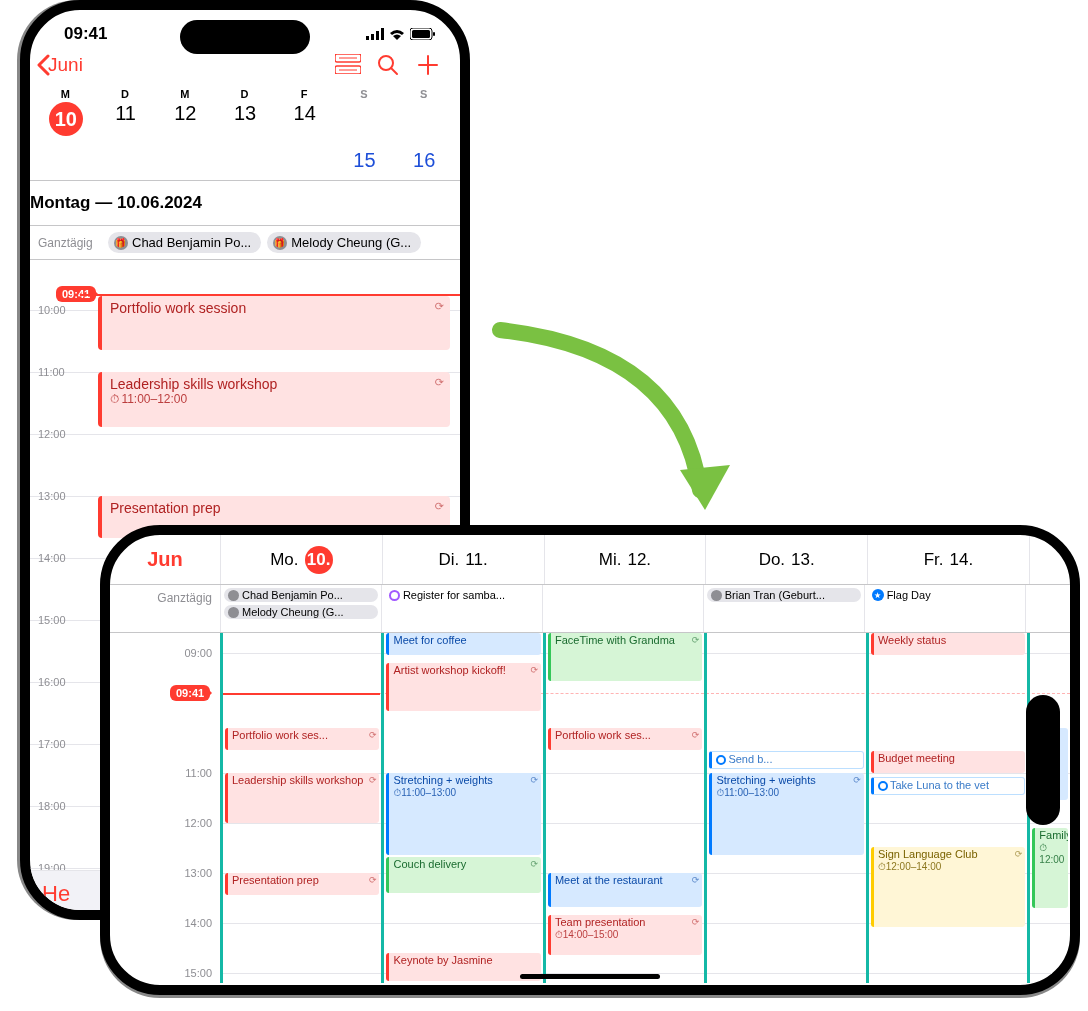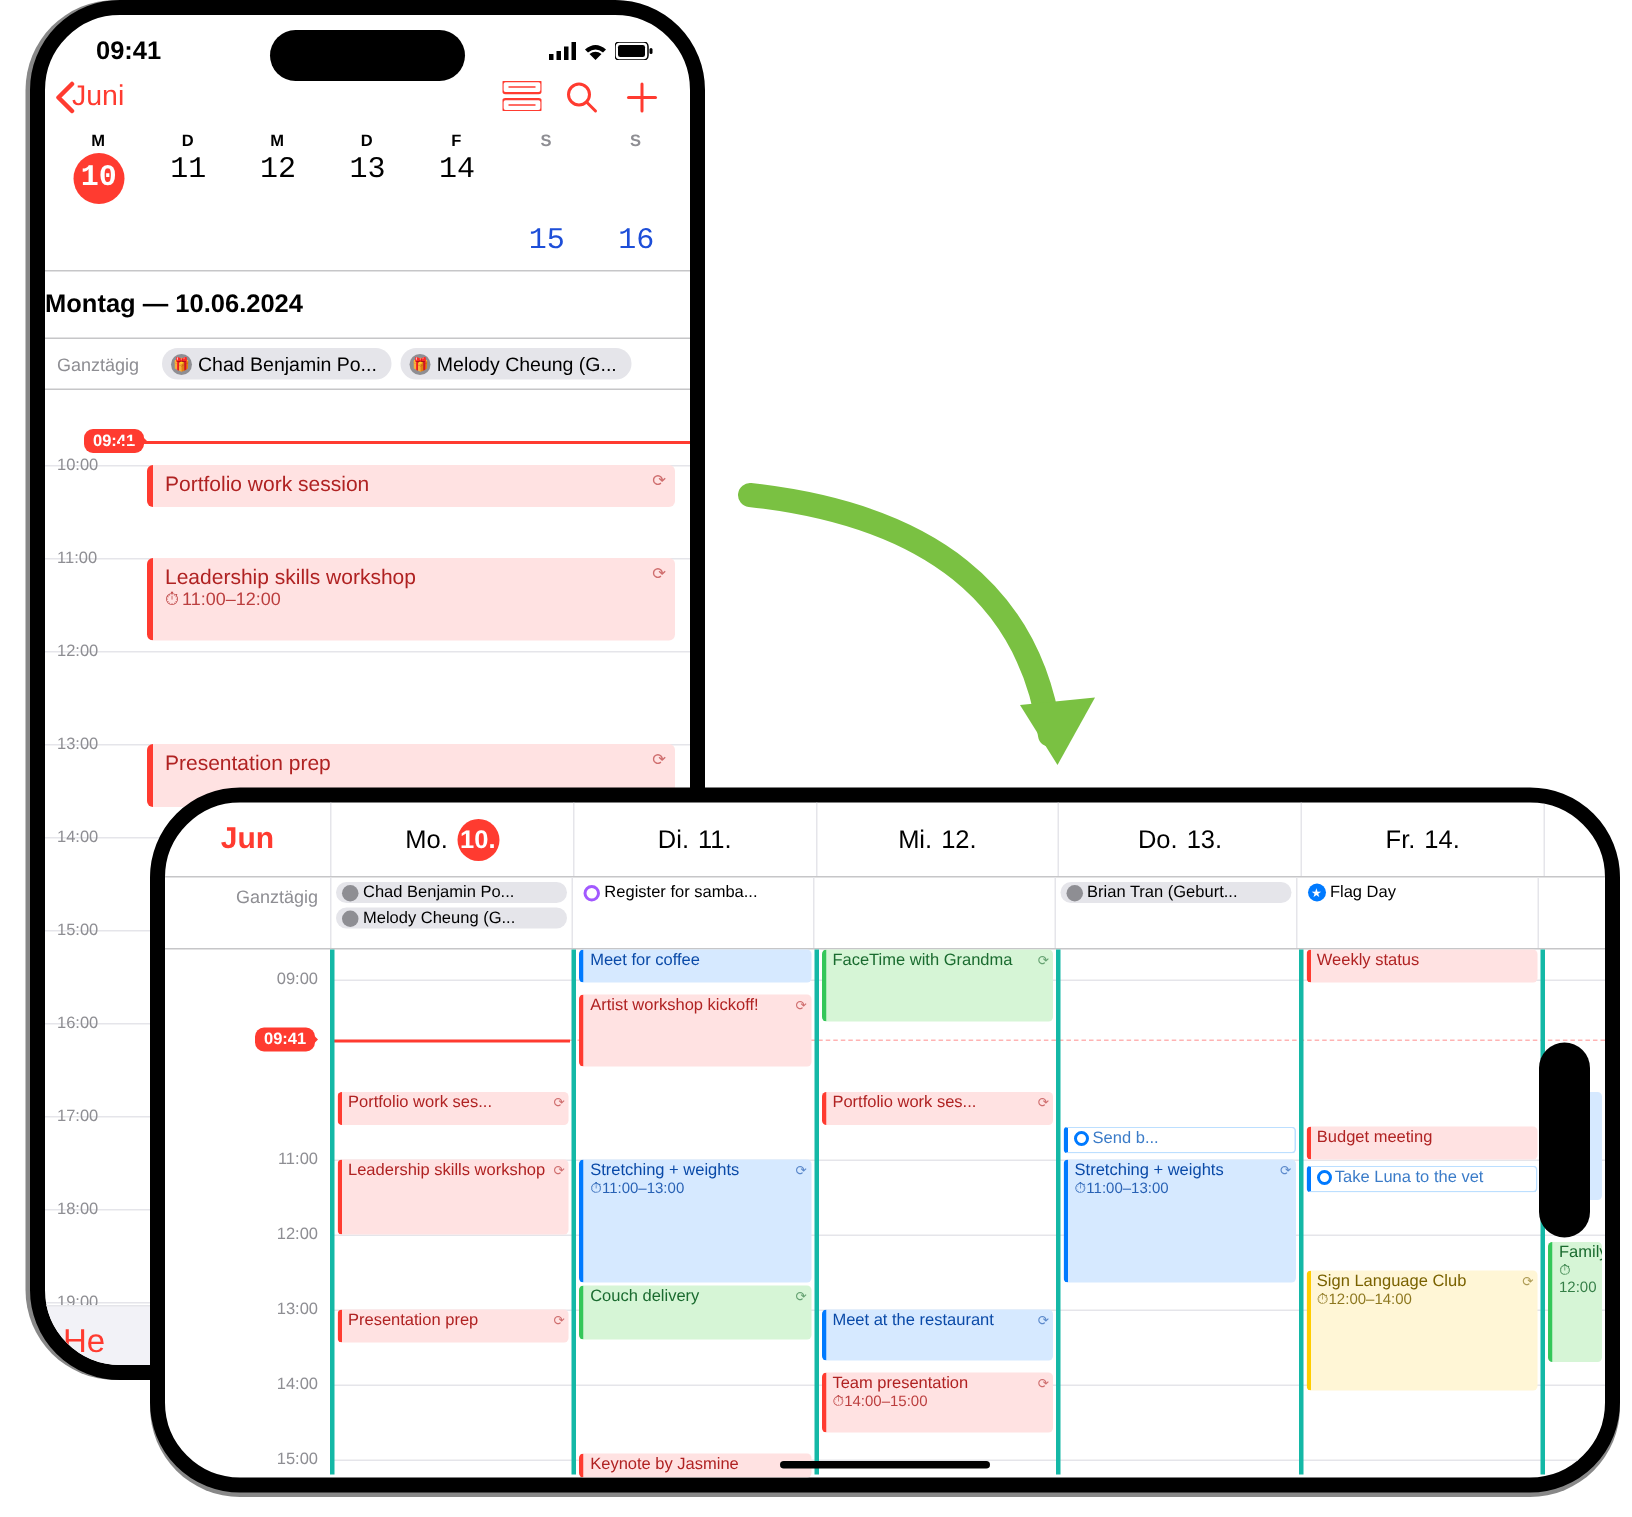--- a/index.html
+++ b/index.html
@@ -17,21 +17,21 @@
   .status-icons { display:flex; gap:4px; align-items:center;}
   .navbar { display:flex; align-items:flex-start; padding: 10px 12px 6px 6px; }
   .back-chev { color:#ff3b30; font-size:24px; font-weight:500; display:flex; align-items:center;}
   .month-lbl { color:#ff3b30; font-size:19px; margin-left:-2px;}
   .nav-spacer { flex:1;}
   .nav-ico { width:40px; text-align:center; color:#ff3b30; font-size:22px;}
   .weekday-row { display:flex; padding:0 6px; font-size:11px; letter-spacing:1px;}
   .weekday-row > div { flex:1; text-align:center; font-weight:600;}
   .weekday-row > div.wknd { color:#8e8e93;}
   .daynum-row { display:flex; padding:2px 6px 8px 6px; font-size:20px;}
-  .daynum-row > div { flex:1; text-align:center;font-family:Liberation Mono, monospace;}
+  .daynum-row > div { flex:1; text-align:center;}
   .daynum-row .sel span{ display:inline-block; width:34px; height:34px; line-height:34px; border-radius:50%; background:#ff3b30; color:#fff; font-weight:600;}
   .daynum-row .wknd { color:#1d4ed8;margin-top:47px;}
   .date-title { text-align:left; font-weight:600; font-size:17px; padding:12px 0 12px; border-top:1px solid #c6c6c8; border-bottom:1px solid #c6c6c8;}
   .allday-p { display:flex; align-items:center; gap:6px; padding:6px 8px; border-bottom:1px solid #c6c6c8;}
   .allday-p .lbl { color:#8e8e93; font-size:12px; width:64px;}
   .pill { background:#e5e5ea; border-radius:14px; padding:3px 10px 3px 6px; font-size:13px; display:flex; align-items:center; gap:4px; max-width:48%; overflow:hidden; white-space:nowrap;}
   .pill .dot { width:14px; height:14px; border-radius:50%; background:#8e8e93; display:inline-flex; align-items:center; justify-content:center; color:#fff; font-size:9px;}
   .timeline-p { position:relative; height: 650px; }
   .hour-line { position:absolute; left:0; right:0; border-top:1px solid #e5e5ea; }
   .hour-lbl { position:absolute; left:8px; font-size:11px; color:#8e8e93; transform:translateY(-50%);}
@@ -189,21 +189,21 @@
       <span class="hour-lbl" style="top:360px">15:00</span>
     <div class="hour-line" style="top:422px"></div>
       <span class="hour-lbl" style="top:422px">16:00</span>
     <div class="hour-line" style="top:484px"></div>
       <span class="hour-lbl" style="top:484px">17:00</span>
     <div class="hour-line" style="top:546px"></div>
       <span class="hour-lbl" style="top:546px">18:00</span>
     <div class="hour-line" style="top:608px"></div>
       <span class="hour-lbl" style="top:608px">19:00</span>
 
-    <div class="evt red-evt" style="top:50px;height:28px">
+    <div class="evt red-evt" style="top:36px;height:54px">
       <div class="title">Portfolio work session</div>
       <span class="rep">⟳</span>
     </div>
     <div class="evt red-evt" style="top:112px;height:55px">
       <div class="title">Leadership skills workshop</div>
       <div class="sub">
           <span>⏱</span>
           <span>11:00–12:00</span>
         </div>
       <span class="rep">⟳</span>
@@ -309,21 +309,21 @@
     <div class="dcol">
       <div class="evt-s c-red" style="top:95px;height:22px"><span class="t">Portfolio work ses...</span><span class="rep">⟳</span></div>
       <div class="evt-s c-red" style="top:140px;height:50px"><span class="t">Leadership skills workshop</span><span class="rep">⟳</span></div>
       <div class="evt-s c-red" style="top:240px;height:22px"><span class="t">Presentation prep</span><span class="rep">⟳</span></div>
     </div>
     <div class="dcol">
       <div class="evt-s c-blue" style="top:0px;height:22px"><span class="t">Meet for coffee</span></div>
       <div class="evt-s c-red" style="top:30px;height:48px"><span class="t">Artist workshop kickoff!</span><span class="rep">⟳</span></div>
       <div class="evt-s c-blue" style="top:140px;height:82px"><span class="t">Stretching + weights</span><div class="s"><span>⏱</span><span>11:00–13:00</span></div><span class="rep">⟳</span></div>
       <div class="evt-s c-green" style="top:224px;height:36px"><span class="t">Couch delivery</span><span class="rep">⟳</span></div>
-      <div class="evt-s c-red" style="top:336px;height:16px"><span class="t">Keynote by Jasmine</span></div>
+      <div class="evt-s c-red" style="top:320px;height:28px"><span class="t">Keynote by Jasmine</span></div>
     </div>
     <div class="dcol">
       <div class="evt-s c-green" style="top:0px;height:48px"><span class="t">FaceTime with Grandma</span><span class="rep">⟳</span></div>
       <div class="evt-s c-red" style="top:95px;height:22px"><span class="t">Portfolio work ses...</span><span class="rep">⟳</span></div>
       <div class="evt-s c-blue" style="top:240px;height:34px"><span class="t">Meet at the restaurant</span><span class="rep">⟳</span></div>
       <div class="evt-s c-red" style="top:282px;height:40px"><span class="t">Team presentation</span><div class="s"><span>⏱</span><span>14:00–15:00</span></div><span class="rep">⟳</span></div>
     </div>
     <div class="dcol">
       <div class="evt-s outline-evt" style="top:118px;height:18px"><span class="ring"></span><span class="t">Send b...</span></div>
       <div class="evt-s c-blue" style="top:140px;height:82px"><span class="t">Stretching + weights</span><div class="s"><span>⏱</span><span>11:00–13:00</span></div><span class="rep">⟳</span></div>

